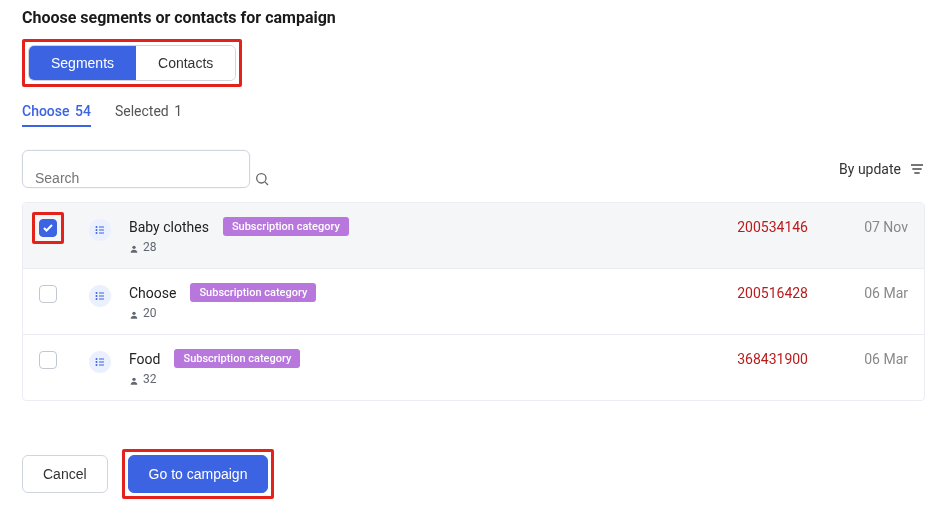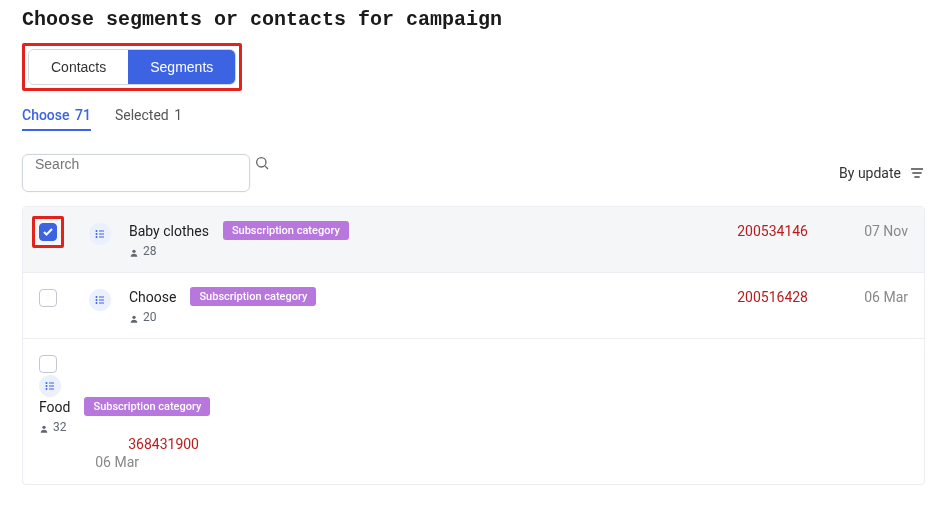--- a/index.html
+++ b/index.html
@@ -7,24 +7,23 @@
     margin: 0;
     padding: 0;
     font-family: -apple-system, BlinkMacSystemFont, "Segoe UI", Roboto, Arial, sans-serif;
     font-size: 14px;
     color: #1a1a1a;
     background: #fff;
     width: 947px;
   }
   .wrap { padding: 8px 22px 20px 22px; }
   h1 {
-    font-size: 20px;
+    font-size: 16px;
     font-weight: 700;
     margin: 0 0 12px 0;
-    font-family: Liberation Mono, monospace;
   }
   
   .hl {
     border: 3px solid #e3221b;
     border-radius: 2px;
     display: inline-block;
     padding: 3px;
   }
   .tab-pill {
     display: inline-flex;
@@ -65,21 +64,21 @@
   }
   .count-tabs .ct .num { margin-left: 2px; }
   .toolbar {
     display: flex;
     align-items: center;
     justify-content: space-between;
     margin-top: 22px;
   }
   .search-box {
     display: flex;
-    align-items: flex-start;
+    align-items: flex-end;
     border: 1px solid #d0d5dd;
     border-radius: 6px;
     padding: 0 10px;
     height: 38px;
     width: 228px;
     box-shadow: 0 0 0 1px rgba(0,0,0,0.02);
     gap: 36px;
   }
   .search-box input {
     border: none;
@@ -102,21 +101,21 @@
     margin-top: 14px;
     border: 1px solid #ebedf2;
     border-radius: 4px;
   }
   .row {
     display: flex;
     align-items: flex-start;
     padding: 14px 16px;
     border-bottom: 1px solid #ebedf2;
   }
-  .row:last-child { border-bottom: none; flex-direction: column; }
+  .row:last-child { border-bottom: none; }
   .row.selected { background: #f5f6f8; }
   .cell-chk {
     width: 50px;
     display: flex;
     align-items: center;
     justify-content: flex-start;
     padding-top: 2px;
   }
   .chk {
     width: 18px;
@@ -215,29 +214,29 @@
   }
 </style>
 </head>
 <body>
 
 <div class="wrap">
   <h1>Choose segments or contacts for campaign</h1>
 
   <span class="hl">
     <span class="tab-pill">
+      <button class="tab active">Segments</button>
       <button class="tab">Contacts</button>
-      <button class="tab active">Segments</button>
     </span>
   </span>
 
   <div class="count-tabs">
     <div class="ct active">
       <span>Choose</span>
-      <span class="num">71</span>
+      <span class="num">54</span>
     </div>
     <div class="ct">
       <span>Selected</span>
       <span class="num">1</span>
     </div>
   </div>
 
   <div class="toolbar">
     <div class="search-box">
       <input type="text" placeholder="Search" style="">
@@ -358,13 +357,19 @@
             </svg>
           <span>32</span>
         </div>
       </div>
       <div class="cell-id">368431900</div>
       <div class="cell-date">06 Mar</div>
     </div>
 
   </div>
 
+  <div class="footer">
+    <button class="btn btn-secondary">Cancel</button>
+    <span class="hl">
+      <button class="btn btn-primary">Go to campaign</button>
+    </span>
+  </div>
 </div>
 
 </body></html>

